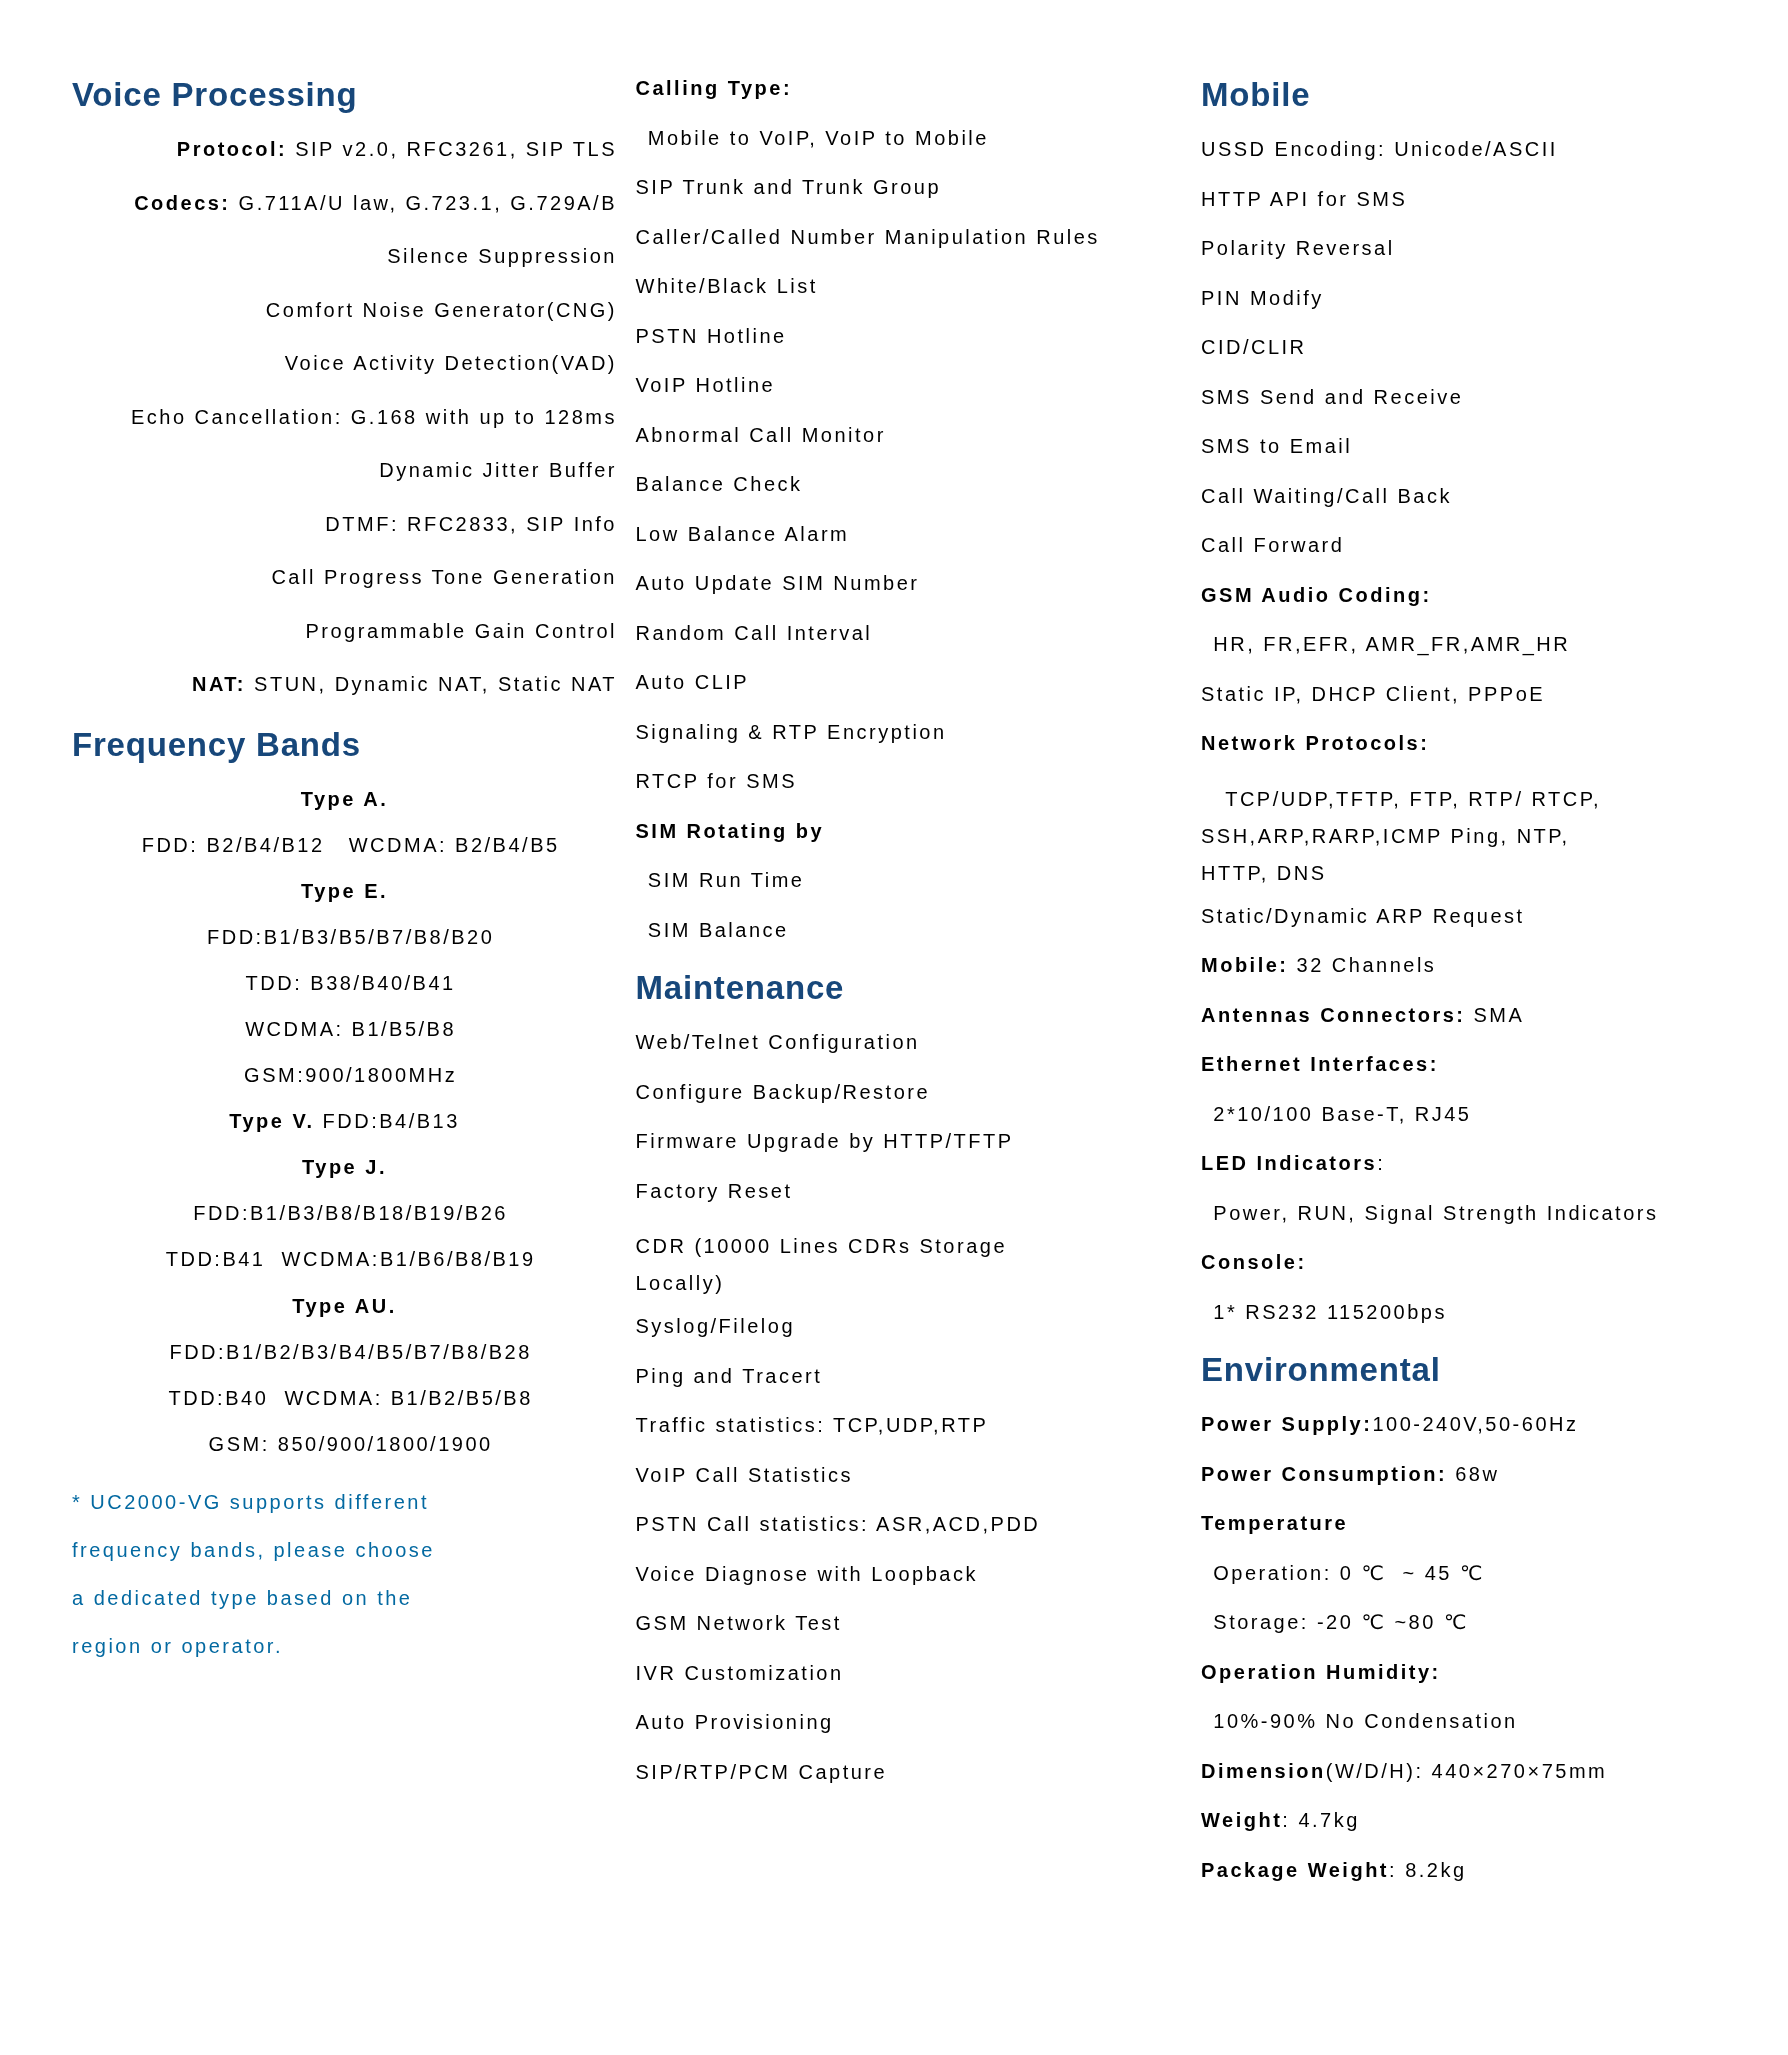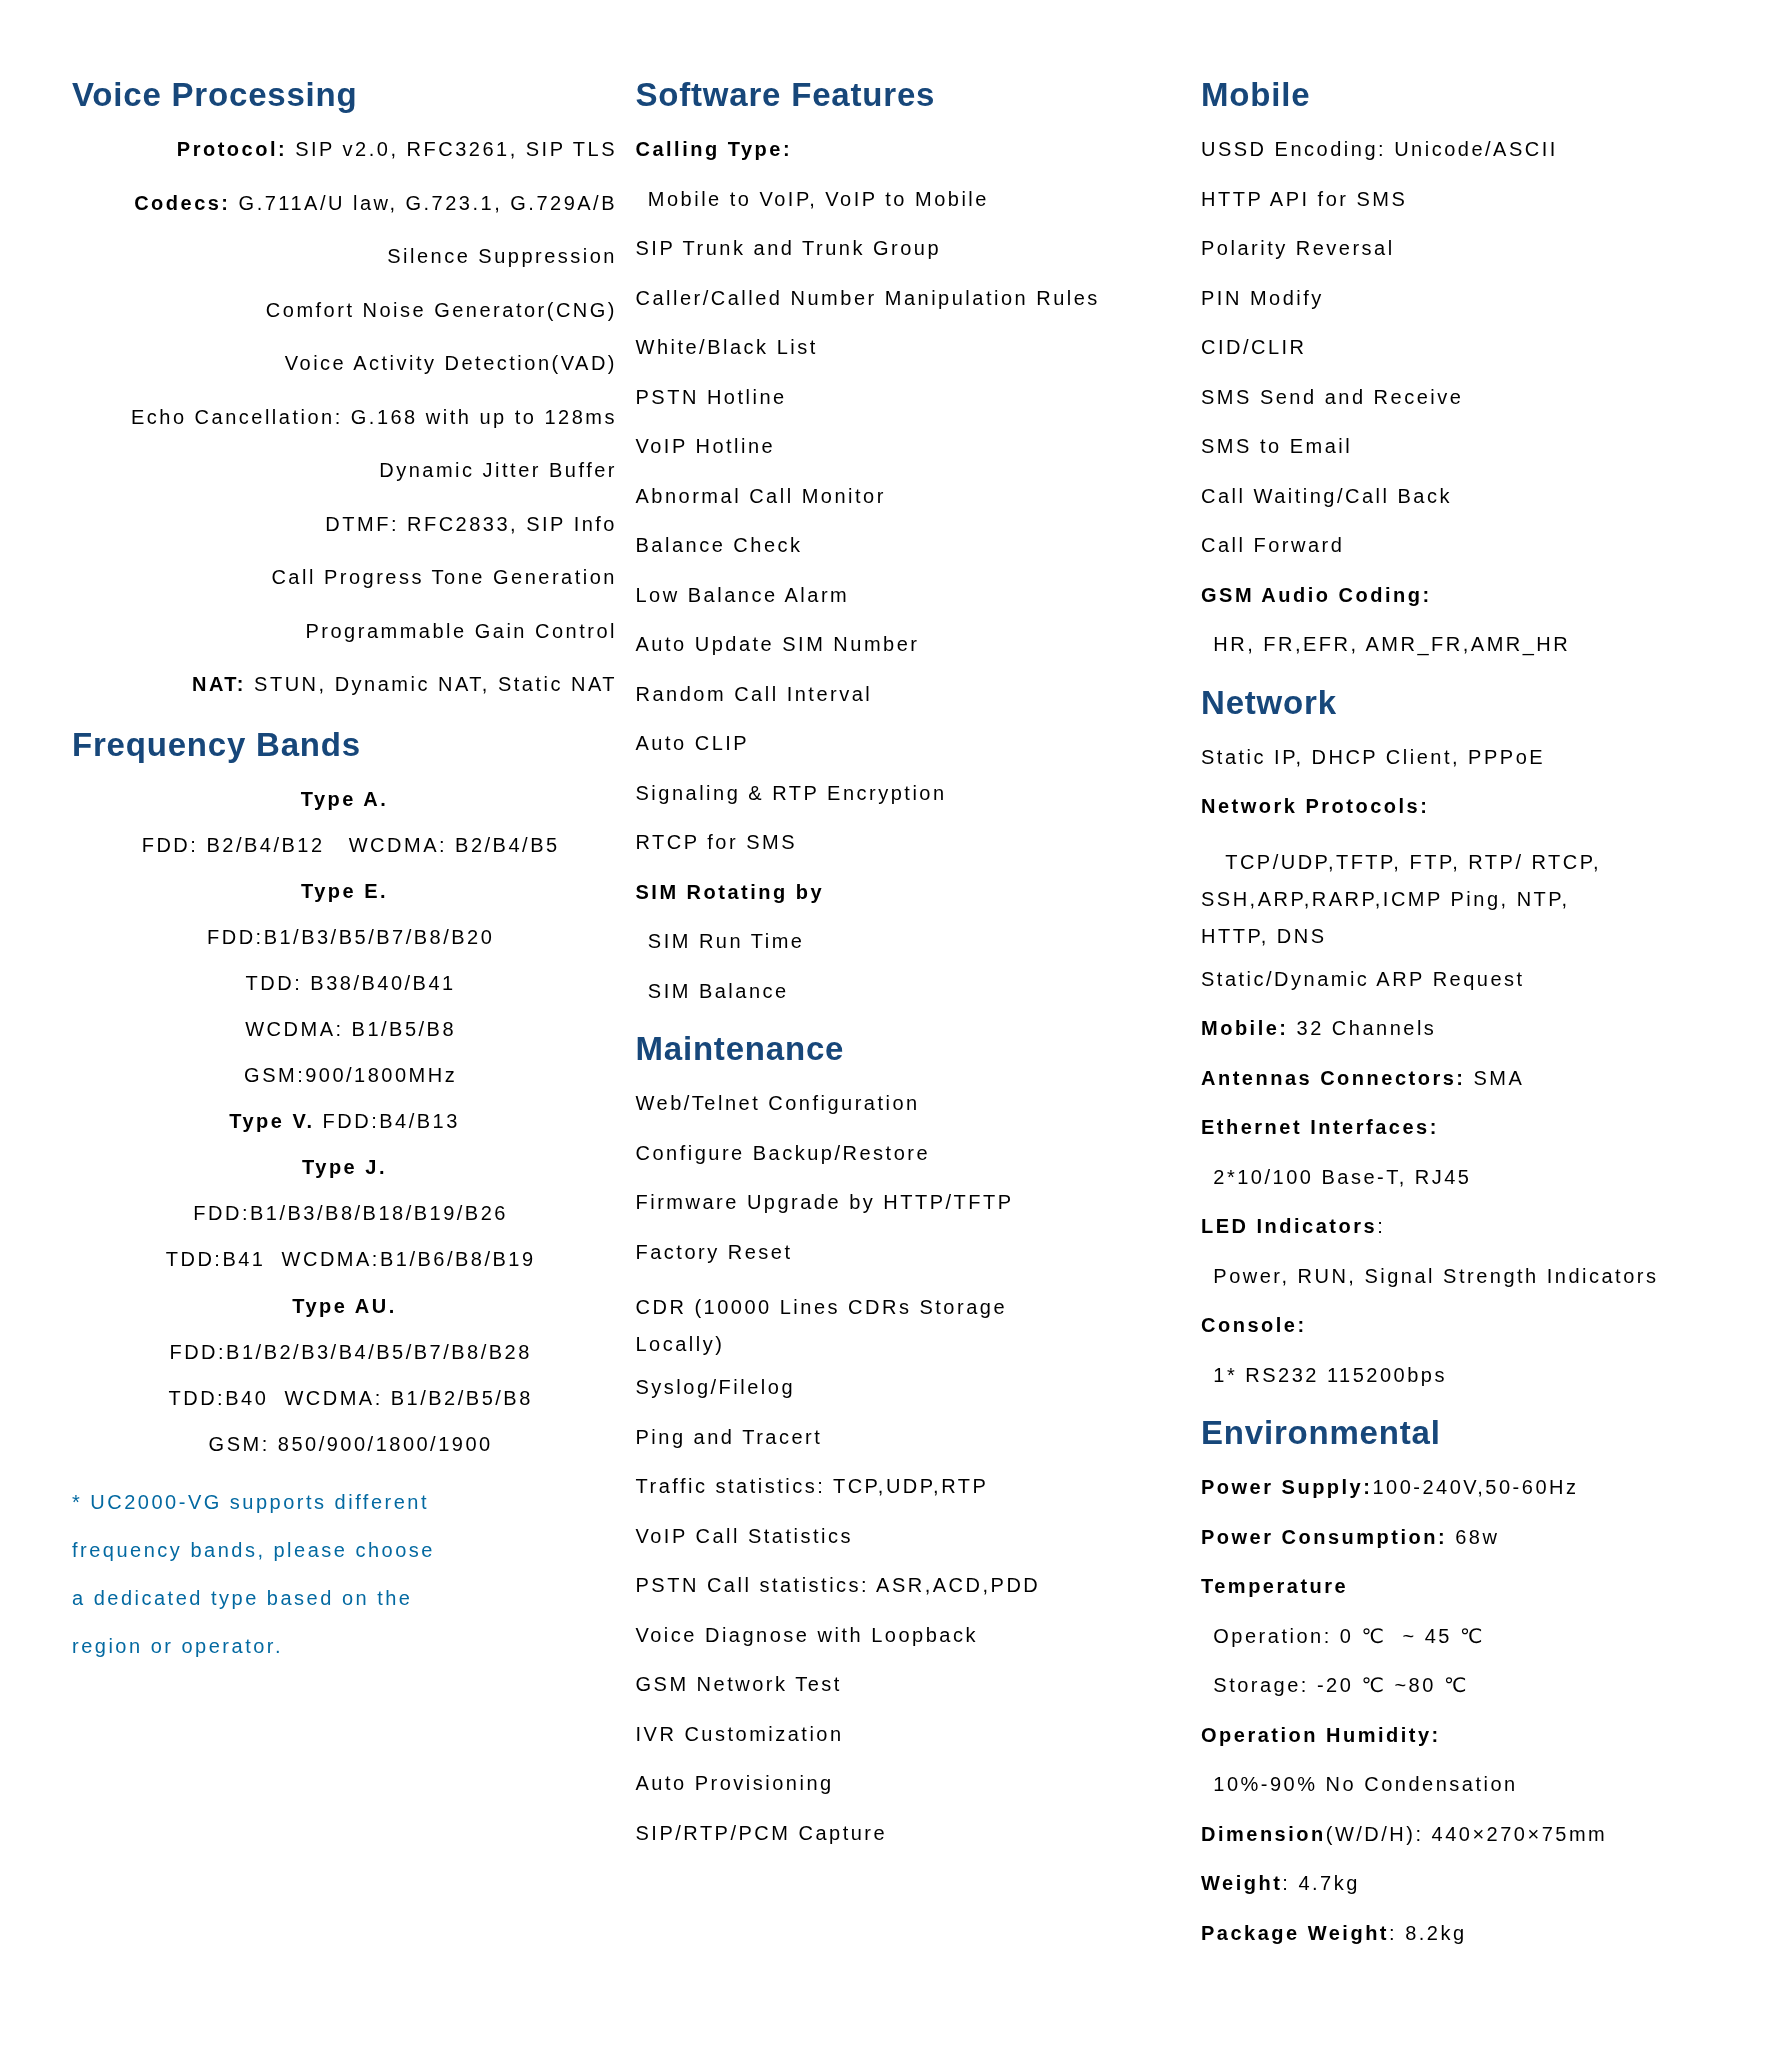--- a/index.html
+++ b/index.html
@@ -60,21 +60,20 @@
           <p class="item ind"><span>TDD:B40  WCDMA: B1/B2/B5/B8</span></p>
           <p class="item ind"><span>GSM: 850/900/1800/1900</span></p>
           <p class="note">* UC2000-VG supports different
 frequency bands, please choose
 a dedicated type based on the
 region or operator.</p>
         </section>
       </div>
     <div class="col col1">
         <section class="sec sec1">
-          <h2 class="sec-title">Software Features</h2>
           <p class="item"><span class="b">Calling Type:</span></p>
           <p class="item ind"><span>Mobile to VoIP, VoIP to Mobile</span></p>
           <p class="item"><span>SIP Trunk and Trunk Group</span></p>
           <p class="item"><span>Caller/Called Number Manipulation Rules</span></p>
           <p class="item"><span>White/Black List</span></p>
           <p class="item"><span>PSTN Hotline</span></p>
           <p class="item"><span>VoIP Hotline</span></p>
           <p class="item"><span>Abnormal Call Monitor</span></p>
           <p class="item"><span>Balance Check</span></p>
           <p class="item"><span>Low Balance Alarm</span></p>
@@ -116,21 +115,20 @@
           <p class="item"><span>PIN Modify</span></p>
           <p class="item"><span>CID/CLIR</span></p>
           <p class="item"><span>SMS Send and Receive</span></p>
           <p class="item"><span>SMS to Email</span></p>
           <p class="item"><span>Call Waiting/Call Back</span></p>
           <p class="item"><span>Call Forward</span></p>
           <p class="item"><span class="b">GSM Audio Coding:</span></p>
           <p class="item ind"><span>HR, FR,EFR, AMR_FR,AMR_HR</span></p>
         </section>
         <section class="sec sec2">
-          <h2 class="sec-title">Network</h2>
           <p class="item"><span>Static IP, DHCP Client, PPPoE</span></p>
           <p class="item"><span class="b">Network Protocols:</span></p>
           <p class="item wrap"><span>   TCP/UDP,TFTP, FTP, RTP/ RTCP,
 SSH,ARP,RARP,ICMP Ping, NTP,
 HTTP, DNS</span></p>
           <p class="item"><span>Static/Dynamic ARP Request</span></p>
         </section>
         <section class="sec sec3">
           <p class="item"><span class="b">Mobile:</span><span> 32 Channels</span></p>
           <p class="item"><span class="b">Antennas Connectors:</span><span> SMA</span></p>

